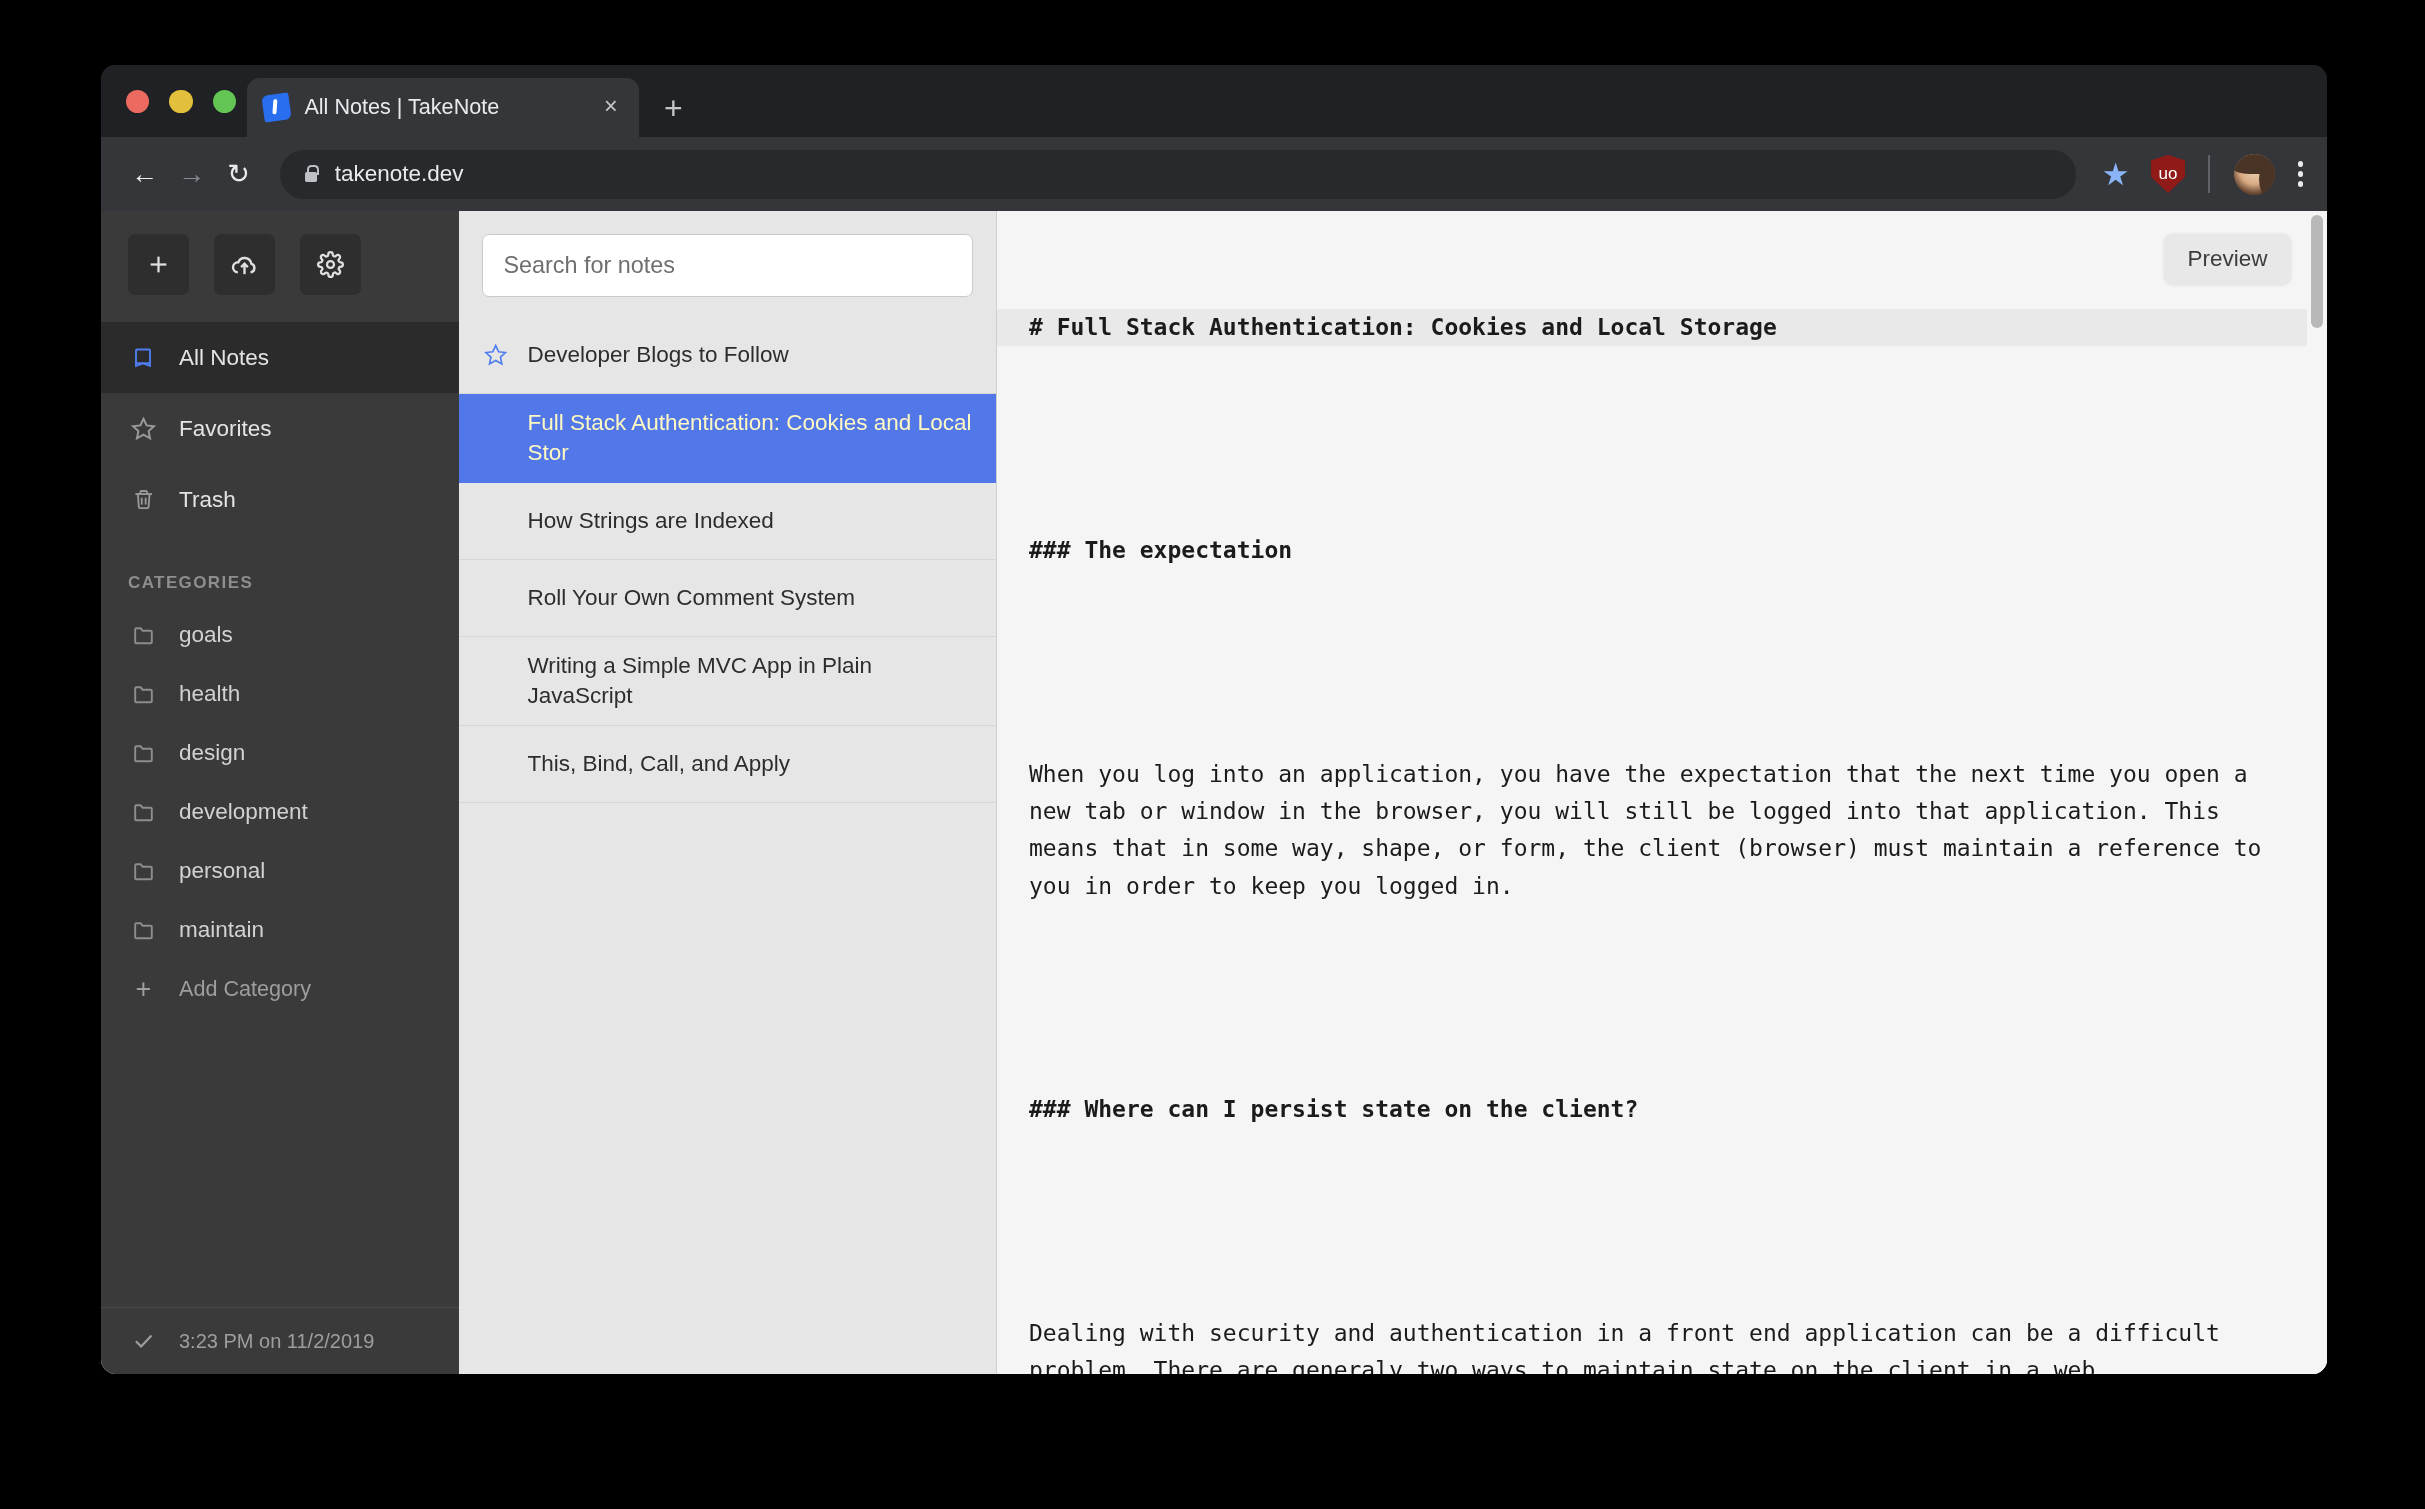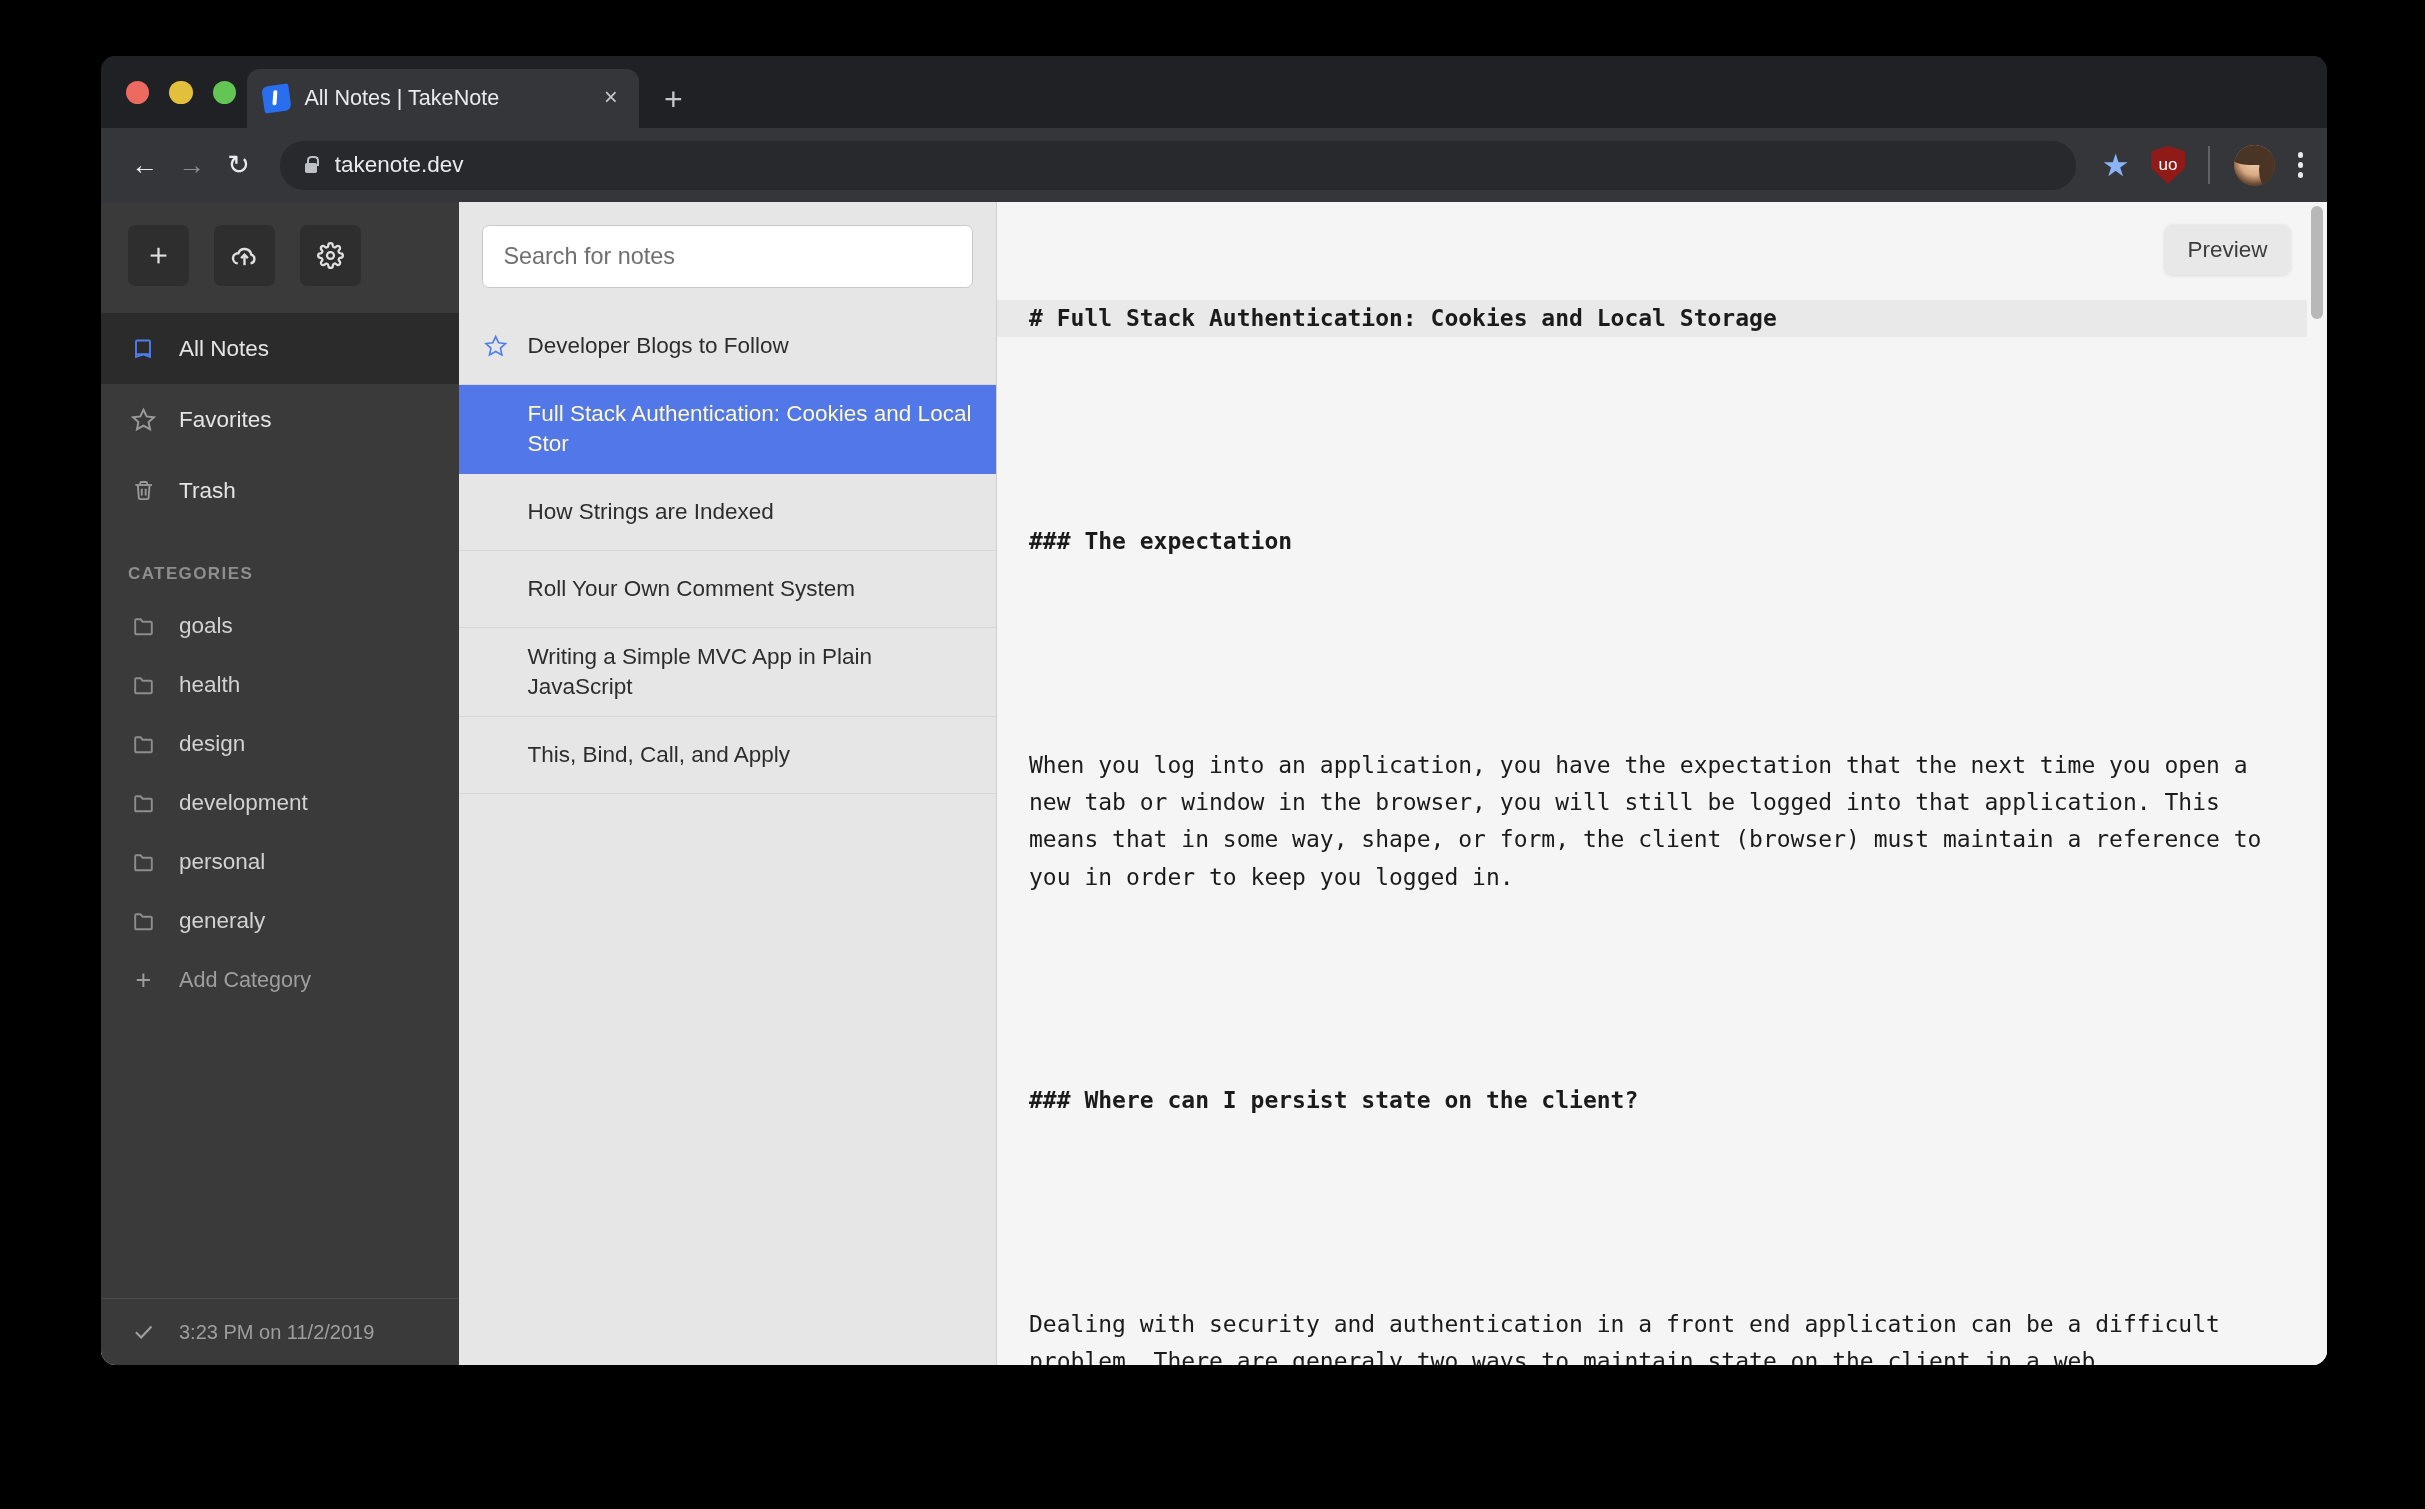--- a/index.html
+++ b/index.html
@@ -9,21 +9,21 @@
     height: 1509px;
     background: #000000;
     font-family: "Liberation Sans", sans-serif;
     overflow: hidden;
   }
 
   
   #browser-window {
     position: absolute;
     left: 101px;
-    top: 56px;
+    top: 65px;
     width: 2226px;
     height: 1309px;
     background: #202124;
     border-radius: 14.4px;
     overflow: hidden;
     box-shadow: 0 16px 54px rgba(0,0,0,0.55);
   }
 
   
   #tab-strip {
@@ -512,21 +512,21 @@
             </svg>
           </span>
         <span>personal</span>
       </div>
       <div class="category-item">
         <span class="s-icon">
             <svg width="24" height="24" viewBox="0 0 24 24">
               <path d="M3.2 19.2V6.4a1.1 1.1 0 0 1 1.1-1.1h4.3l2 2.4h8.1a1.1 1.1 0 0 1 1.1 1.1v10.4a1.1 1.1 0 0 1-1.1 1.1H4.3a1.1 1.1 0 0 1-1.1-1.1z"></path>
             </svg>
           </span>
-        <span>generaly</span>
+        <span>maintain</span>
       </div>
 
       <div id="add-category">
         <span class="plus">+</span>
         <span>Add Category</span>
       </div>
 
       <div id="sidebar-status">
         <span id="status-check">
           <svg width="23.4" height="23.4" viewBox="0 0 24 24">

